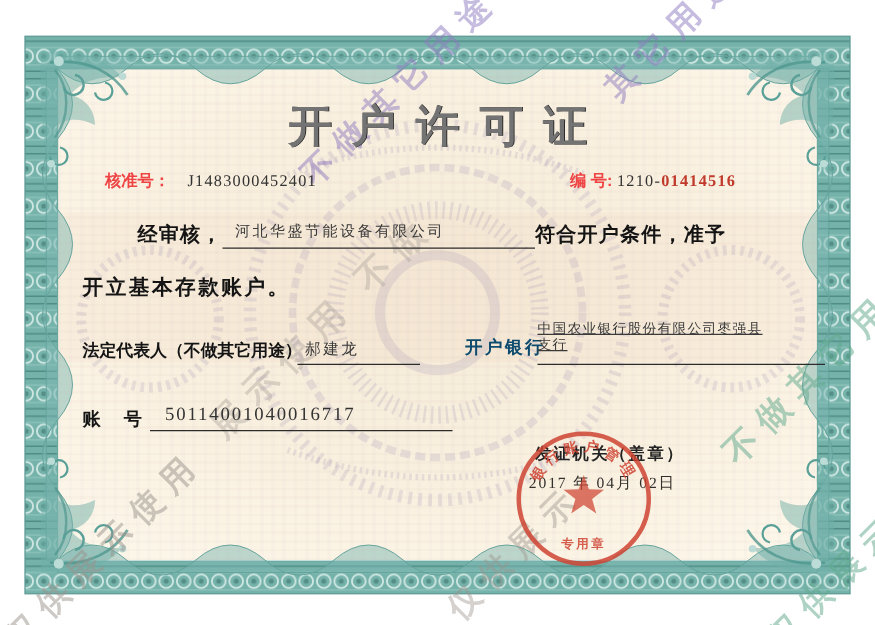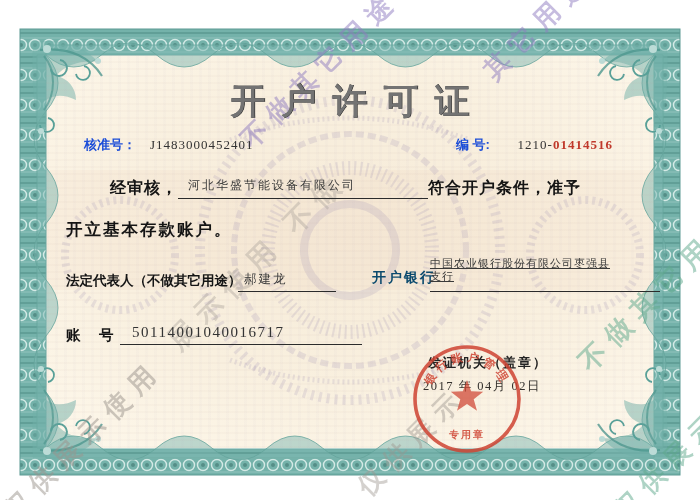--- a/index.html
+++ b/index.html
@@ -19,22 +19,22 @@
   .wm4{left:588px;top:422px;color:#5fa98c;}
   .wm5{left:-22px;top:422px;color:#9b948d;}
   .wm6{left:138px;top:242px;color:#a39c95;opacity:.36;font-size:28px;}
   .wm7{left:342px;top:424px;color:#9b948d;opacity:.42;}
   
   .content{position:absolute;left:0;top:0;width:700px;height:500px;z-index:3;color:#1c1c1c;}
   .title{position:absolute;left:0;right:0;top:78px;text-align:center;font-size:35px;font-weight:bold;
          letter-spacing:16px;text-indent:16px;color:#737373;
          text-shadow:0.6px 0 0 #111;}
   .row-approval{position:absolute;left:84px;top:136px;font-size:13px;}
-  .lbl{font-weight:bold;color:#1d4ed8;}
-  .val{font-family:"Liberation Serif",serif;color:#333;letter-spacing:1px;margin-left:24px;}
+  .lbl{font-weight:bold;color:#ef4444;}
+  .val{font-family:"Liberation Serif",serif;color:#333;letter-spacing:1px;}
   .row-approval .val{margin-left:14px;}
   .row-serial{position:absolute;left:456px;top:136px;font-size:13px;}
   .serial-red{font-family:"Liberation Serif",serif;font-weight:bold;color:#c0392b;letter-spacing:1px;}
   .row-review{position:absolute;left:110px;top:177px;font-size:16px;display:flex;align-items:flex-end;}
   .b16{font-weight:bold;letter-spacing:1px;color:#141414;}
   .uline{border-bottom:1.6px solid #2b2b2b;}
   .company{display:inline-block;width:250px;font-family:"Liberation Serif",serif;font-size:12px;
            color:#3a3a3a;letter-spacing:2px;padding:0 0 4px 10px;}
   .row-open{position:absolute;left:66px;top:219px;font-size:16.5px;font-weight:bold;letter-spacing:2px;color:#141414;}
   .legal-label{position:absolute;left:66px;top:272px;font-size:13.5px;font-weight:bold;color:#141414;}

